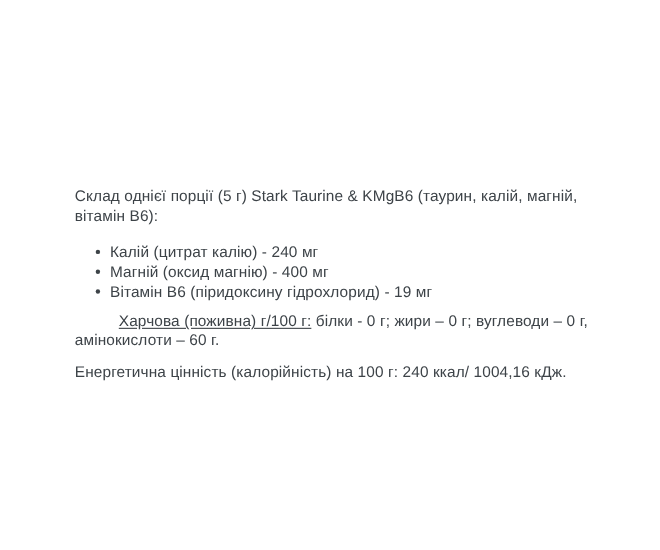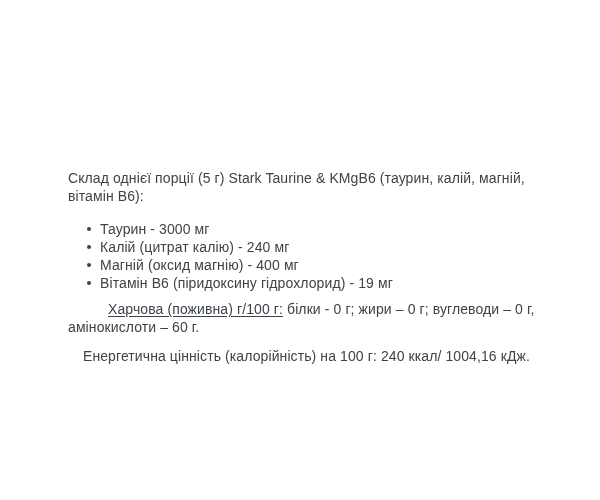--- a/index.html
+++ b/index.html
@@ -49,32 +49,30 @@
   .nutrition {
     margin: 0 0 11px 0;
   }
   .underlined {
     text-decoration: underline;
     text-underline-offset: 2px;
     margin-left: 40px;
   }
   .energy {
     margin: 0;
-    text-align: center;
   }
 </style>
 </head>
 <body>
 
 <div class="content">
 
   <p class="intro">Склад однієї порції (5 г) Stark Taurine &amp; KMgB6 (таурин, калій, магній, вітамін B6):</p>
 
   <ul class="ingredients">
-    <li>Таурин - 3000 мг</li>
     <li>Калій (цитрат калію) - 240 мг</li>
     <li>Магній (оксид магнію) - 400 мг</li>
     <li>Вітамін B6 (піридоксину гідрохлорид) - 19 мг</li>
   </ul>
 
   <p class="nutrition"><span class="underlined">Харчова (поживна) г/100 г:</span><span> білки - 0 г; жири – 0 г; вуглеводи – 0 г, амінокислоти – 60 г.</span></p>
 
   <p class="energy">Енергетична цінність (калорійність) на 100 г: 240 ккал/ 1004,16 кДж.</p>
 
 </div>

